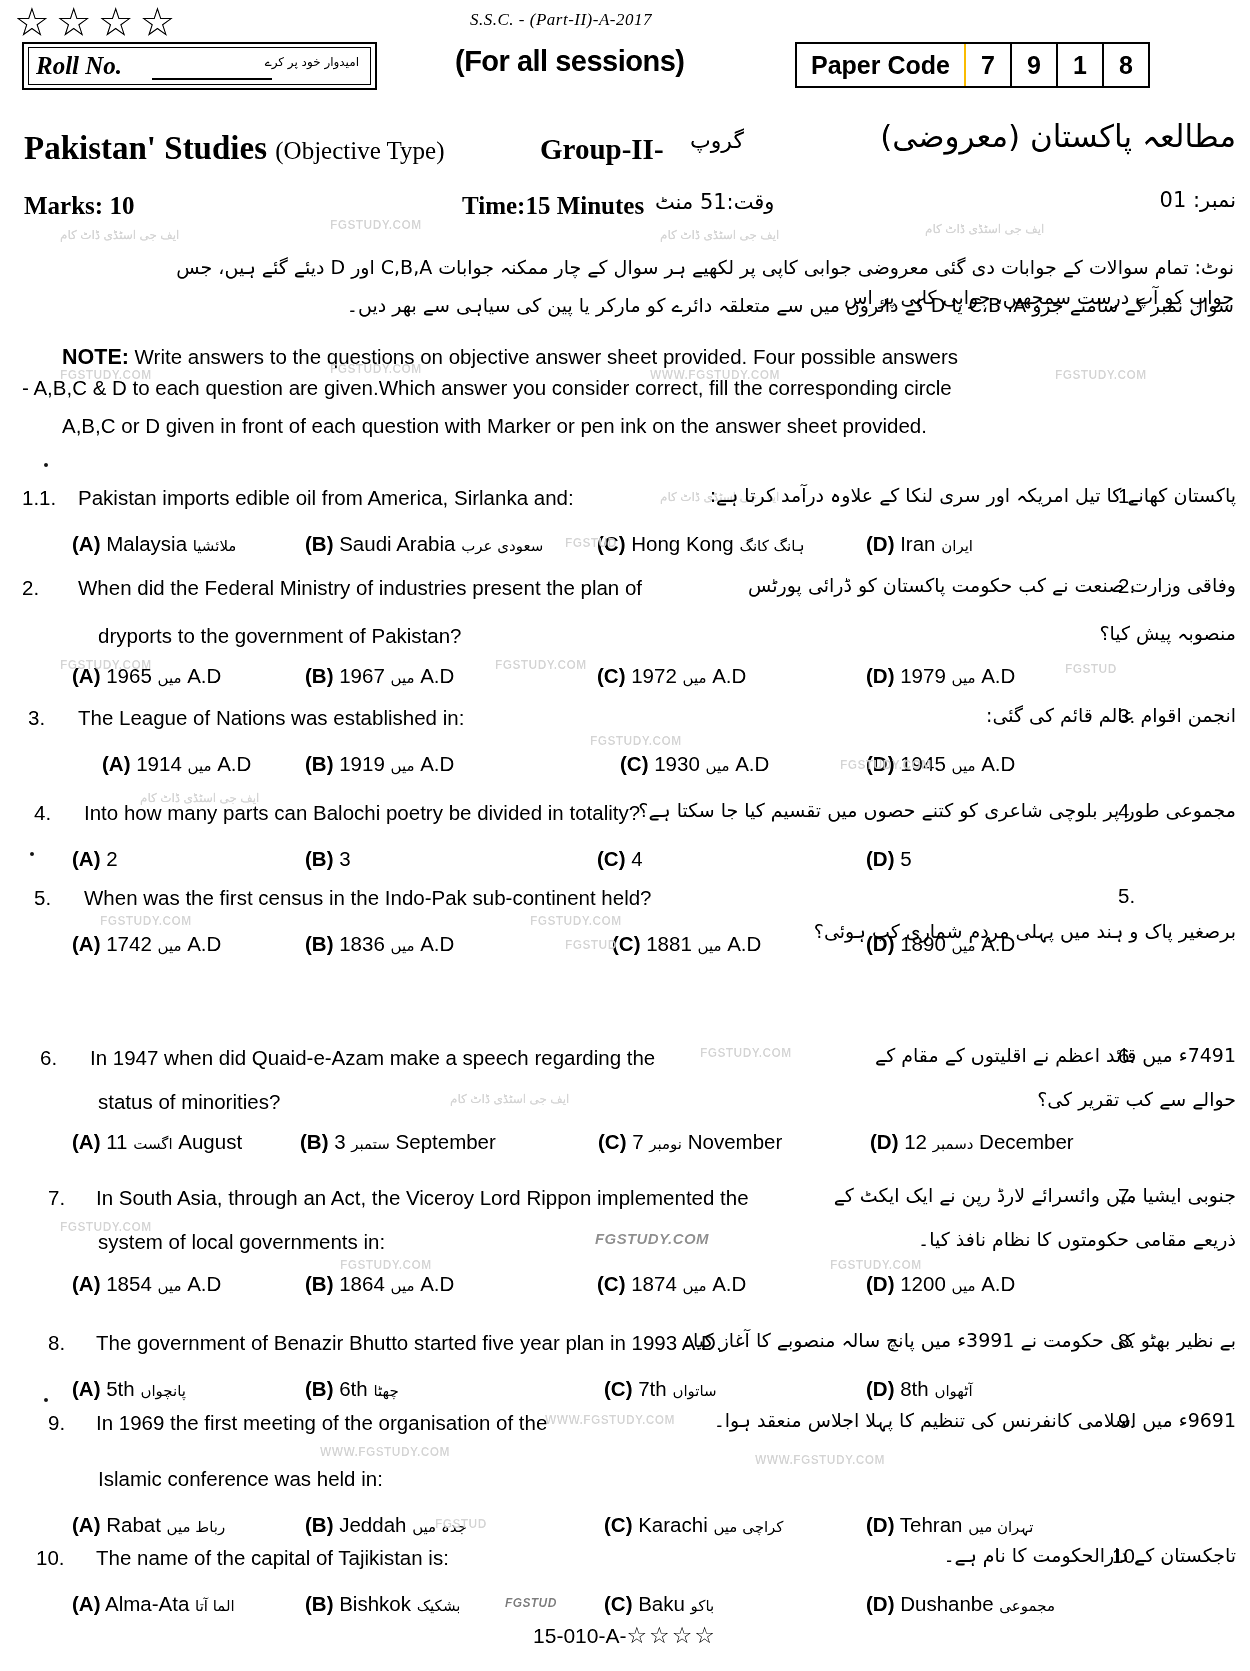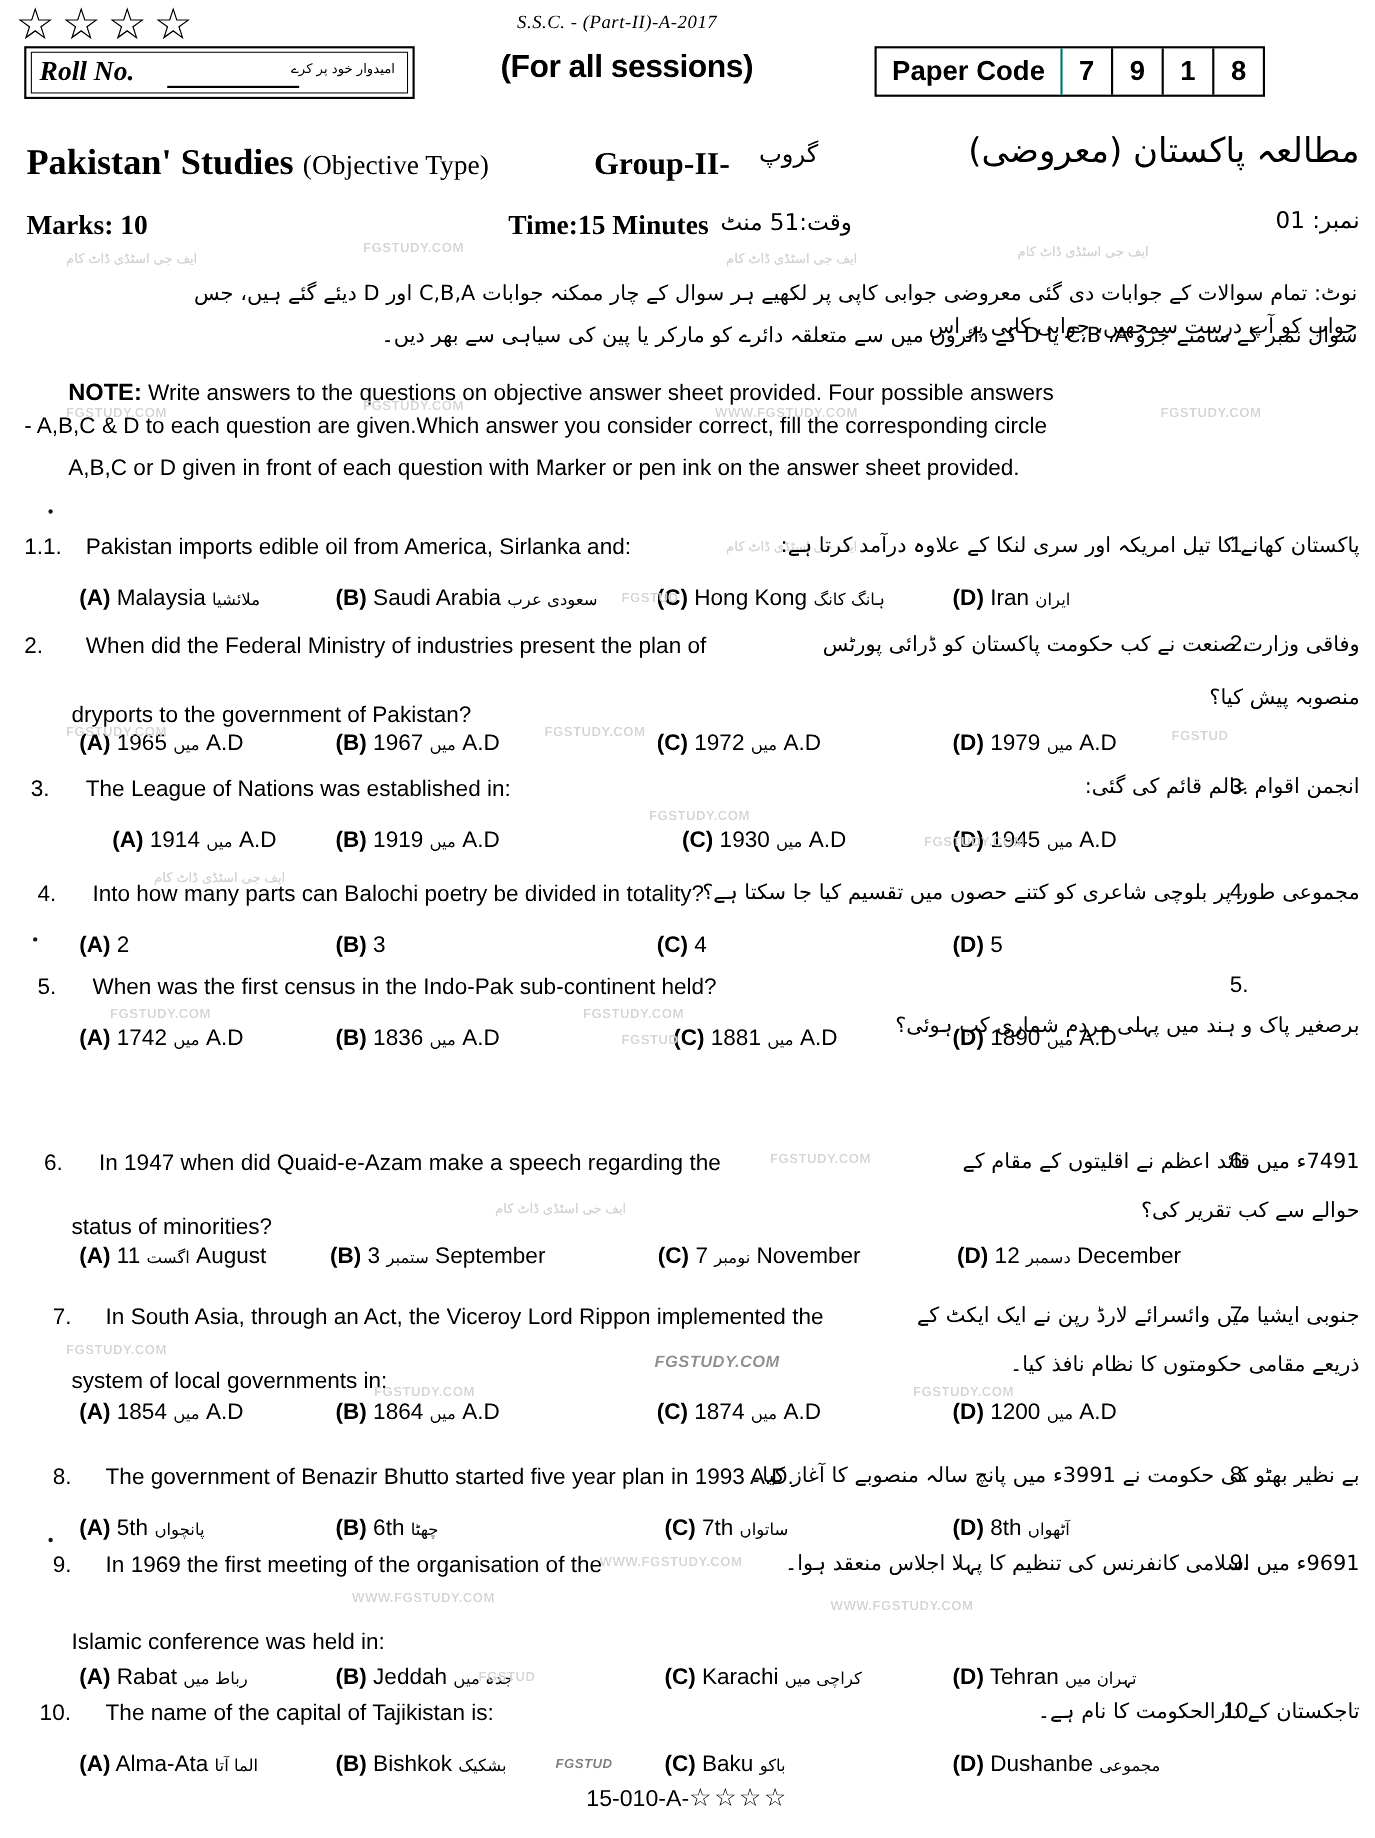--- a/index.html
+++ b/index.html
@@ -96,21 +96,21 @@
     display: flex;
     align-items: stretch;
     box-sizing: border-box;
   }
   .papercode-label {
     display: flex;
     align-items: center;
     padding: 0 14px;
     font-size: 25px;
     font-weight: 700;
-    border-right: 2px solid #0f766e;
+    border-right: 2px solid #eab308;
     text-align: right;
   }
   .pc-digit {
     width: 44px;
     display: flex;
     align-items: center;
     justify-content: center;
     font-size: 25px;
     font-weight: 700;
     border-right: 2px solid #111;
@@ -217,24 +217,23 @@
     white-space: nowrap;
   }
   .q-text {
     position: absolute;
     left: 78px;
     font-size: 20.5px;
     white-space: nowrap;
   }
   .q-text2 {
     position: absolute;
-    left: 65px;
+    left: 98px;
     font-size: 20.5px;
     white-space: nowrap;
-    margin-top: 14px;
   }
   .q-urdu {
     position: absolute;
     right: 14px;
     font-size: 19px;
     white-space: nowrap;
   }
   .q-urdu2 {
     position: absolute;
     right: 14px;

